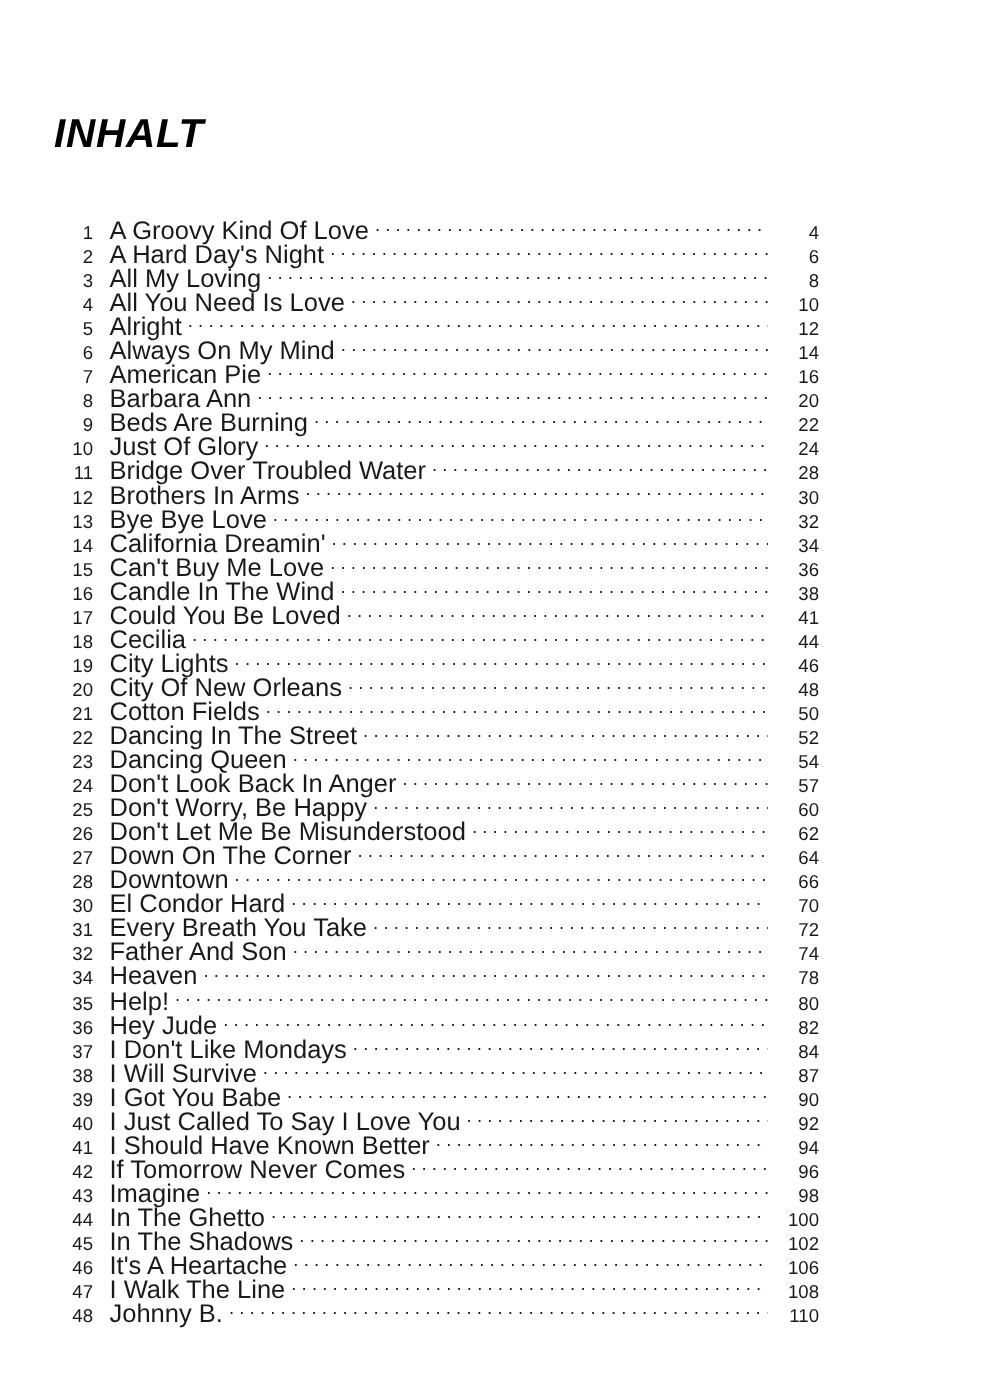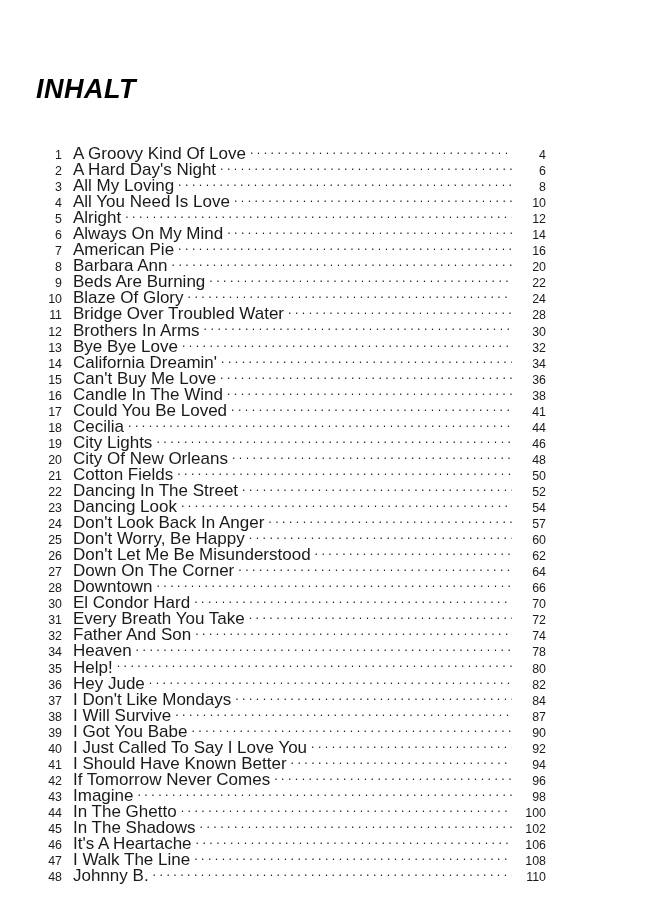--- a/index.html
+++ b/index.html
@@ -140,21 +140,21 @@
         <span class="toc-page">20</span>
       </div>
       <div class="toc-row">
         <span class="toc-num">9</span>
         <span class="toc-title">Beds Are Burning</span>
         <span class="toc-dots"></span>
         <span class="toc-page">22</span>
       </div>
       <div class="toc-row">
         <span class="toc-num">10</span>
-        <span class="toc-title">Blaze Of Glory</span>
+        <span class="toc-title">Just Of Glory</span>
         <span class="toc-dots"></span>
         <span class="toc-page">24</span>
       </div>
       <div class="toc-row">
         <span class="toc-num">11</span>
         <span class="toc-title">Bridge Over Troubled Water</span>
         <span class="toc-dots"></span>
         <span class="toc-page">28</span>
       </div>
       <div class="toc-row">
@@ -218,21 +218,21 @@
         <span class="toc-page">50</span>
       </div>
       <div class="toc-row">
         <span class="toc-num">22</span>
         <span class="toc-title">Dancing In The Street</span>
         <span class="toc-dots"></span>
         <span class="toc-page">52</span>
       </div>
       <div class="toc-row">
         <span class="toc-num">23</span>
-        <span class="toc-title">Dancing Look</span>
+        <span class="toc-title">Dancing Queen</span>
         <span class="toc-dots"></span>
         <span class="toc-page">54</span>
       </div>
       <div class="toc-row">
         <span class="toc-num">24</span>
         <span class="toc-title">Don't Look Back In Anger</span>
         <span class="toc-dots"></span>
         <span class="toc-page">57</span>
       </div>
       <div class="toc-row">

